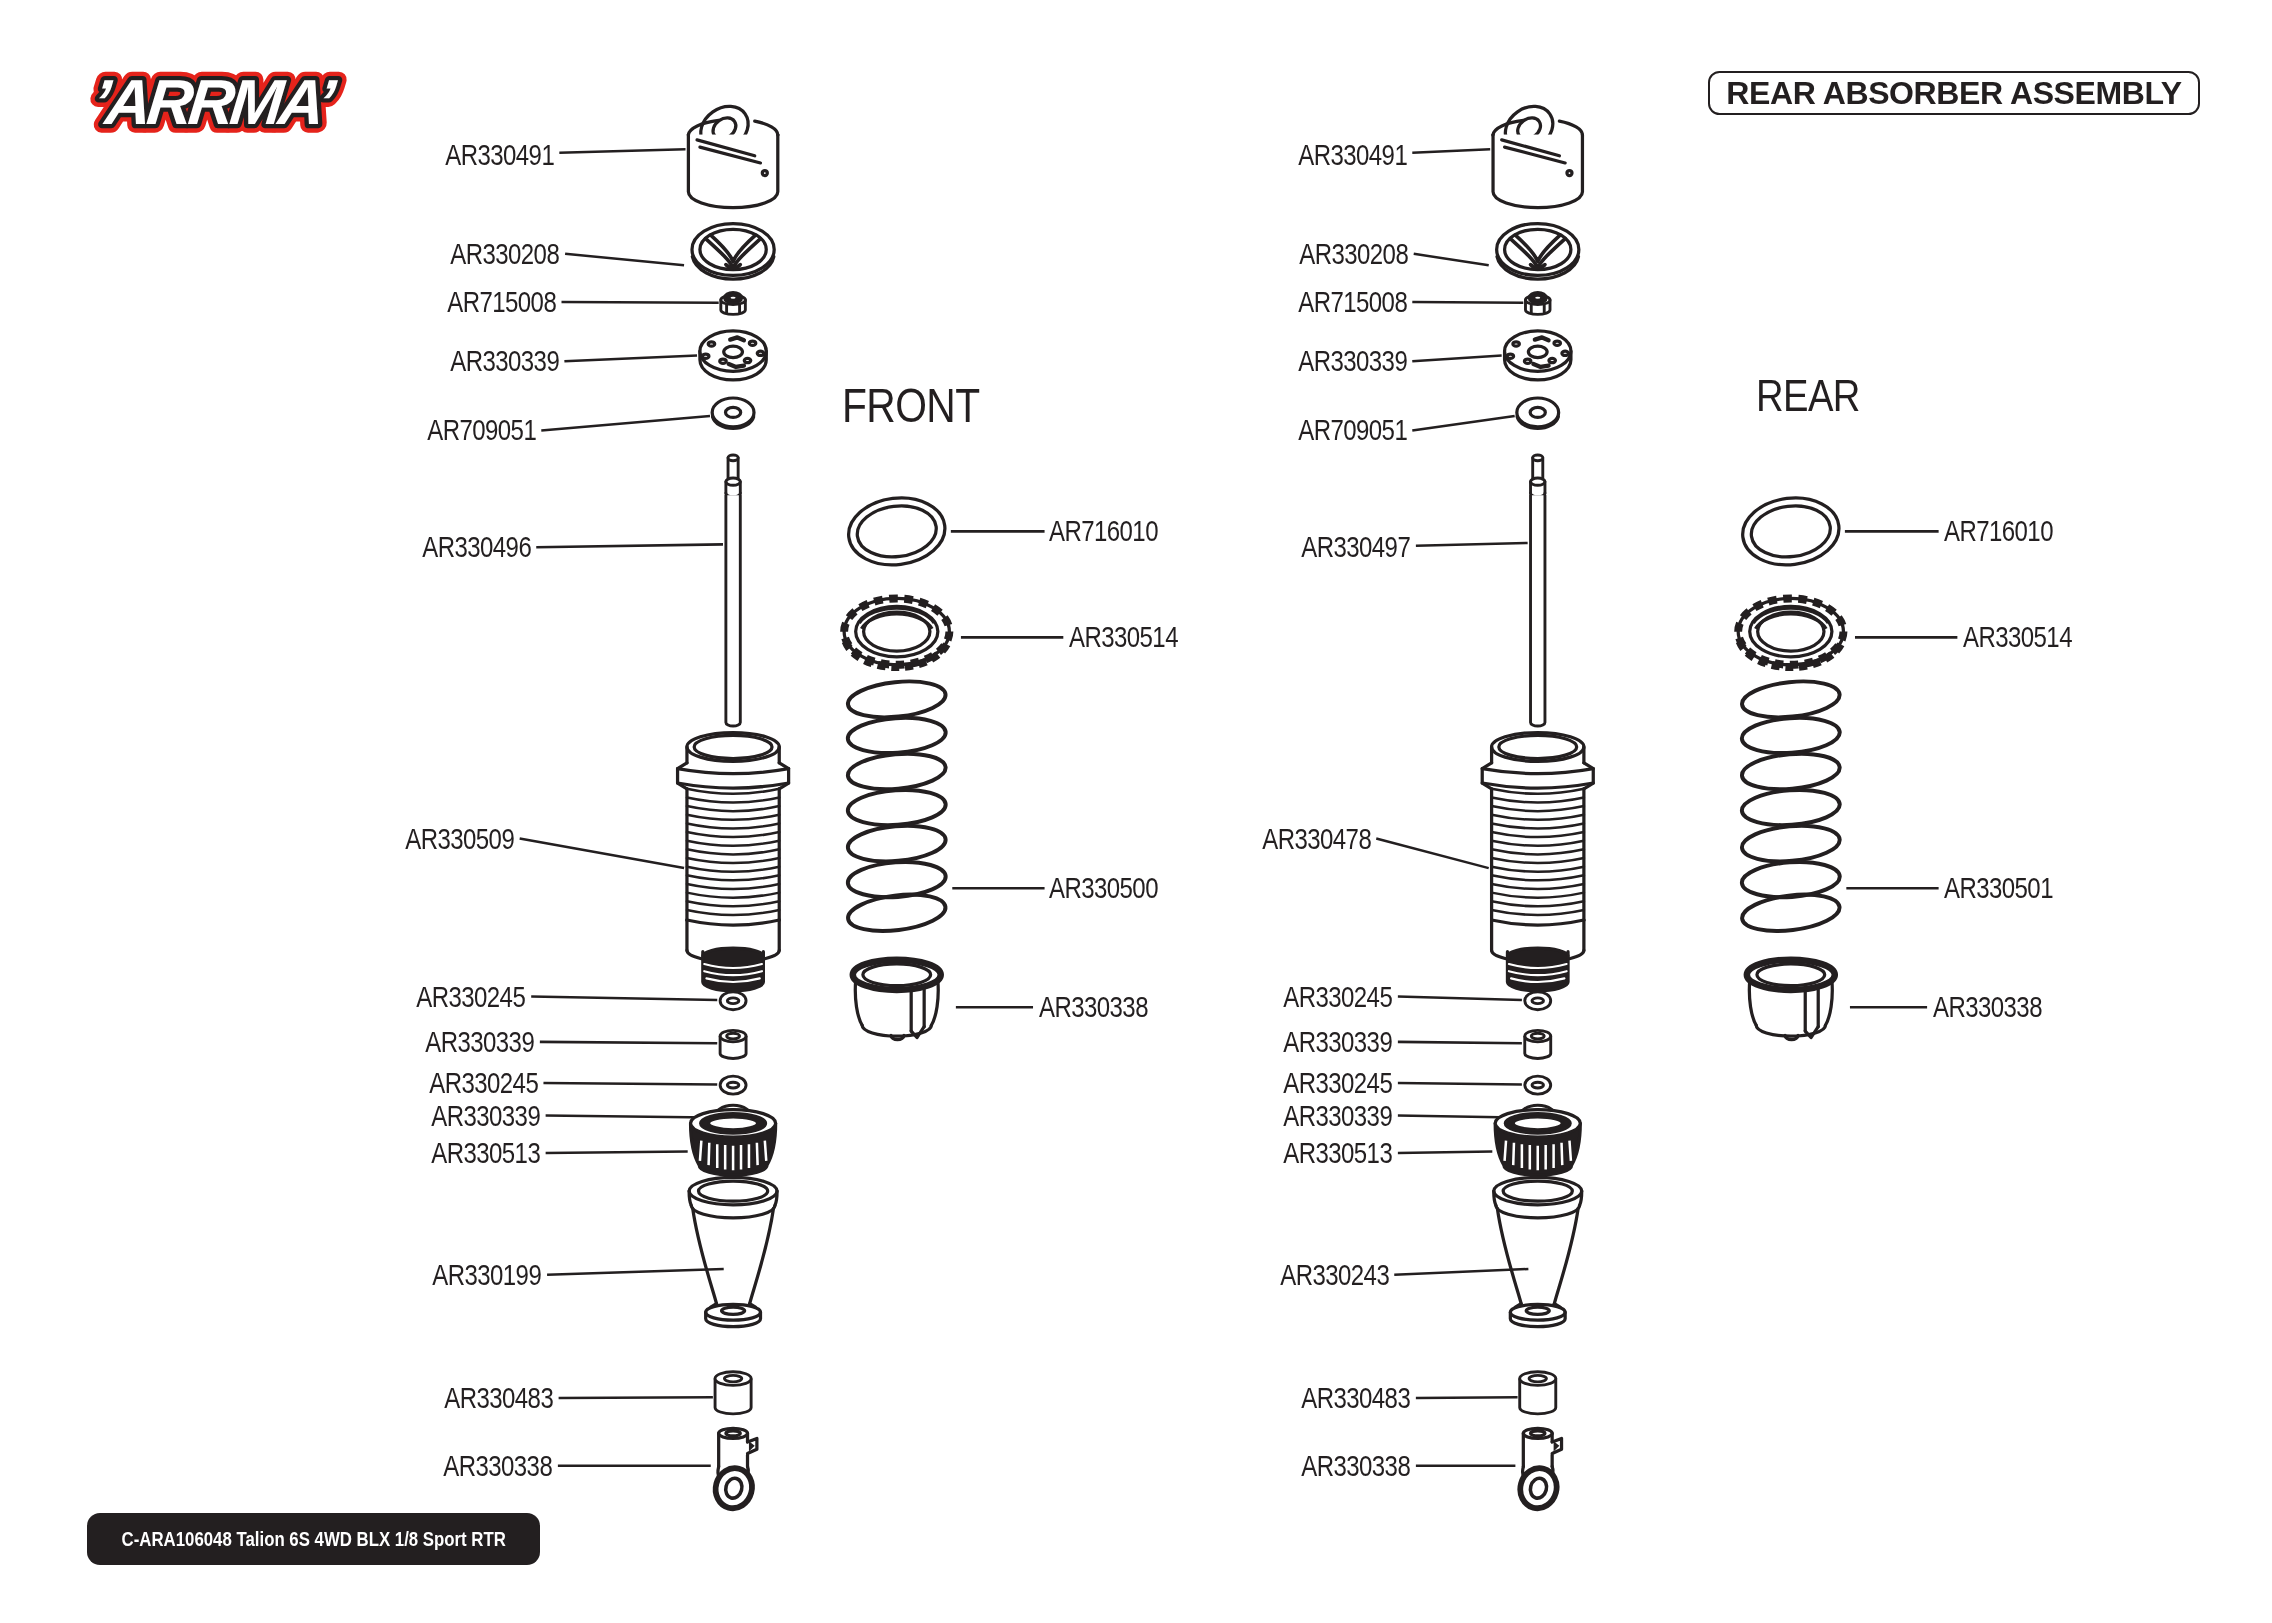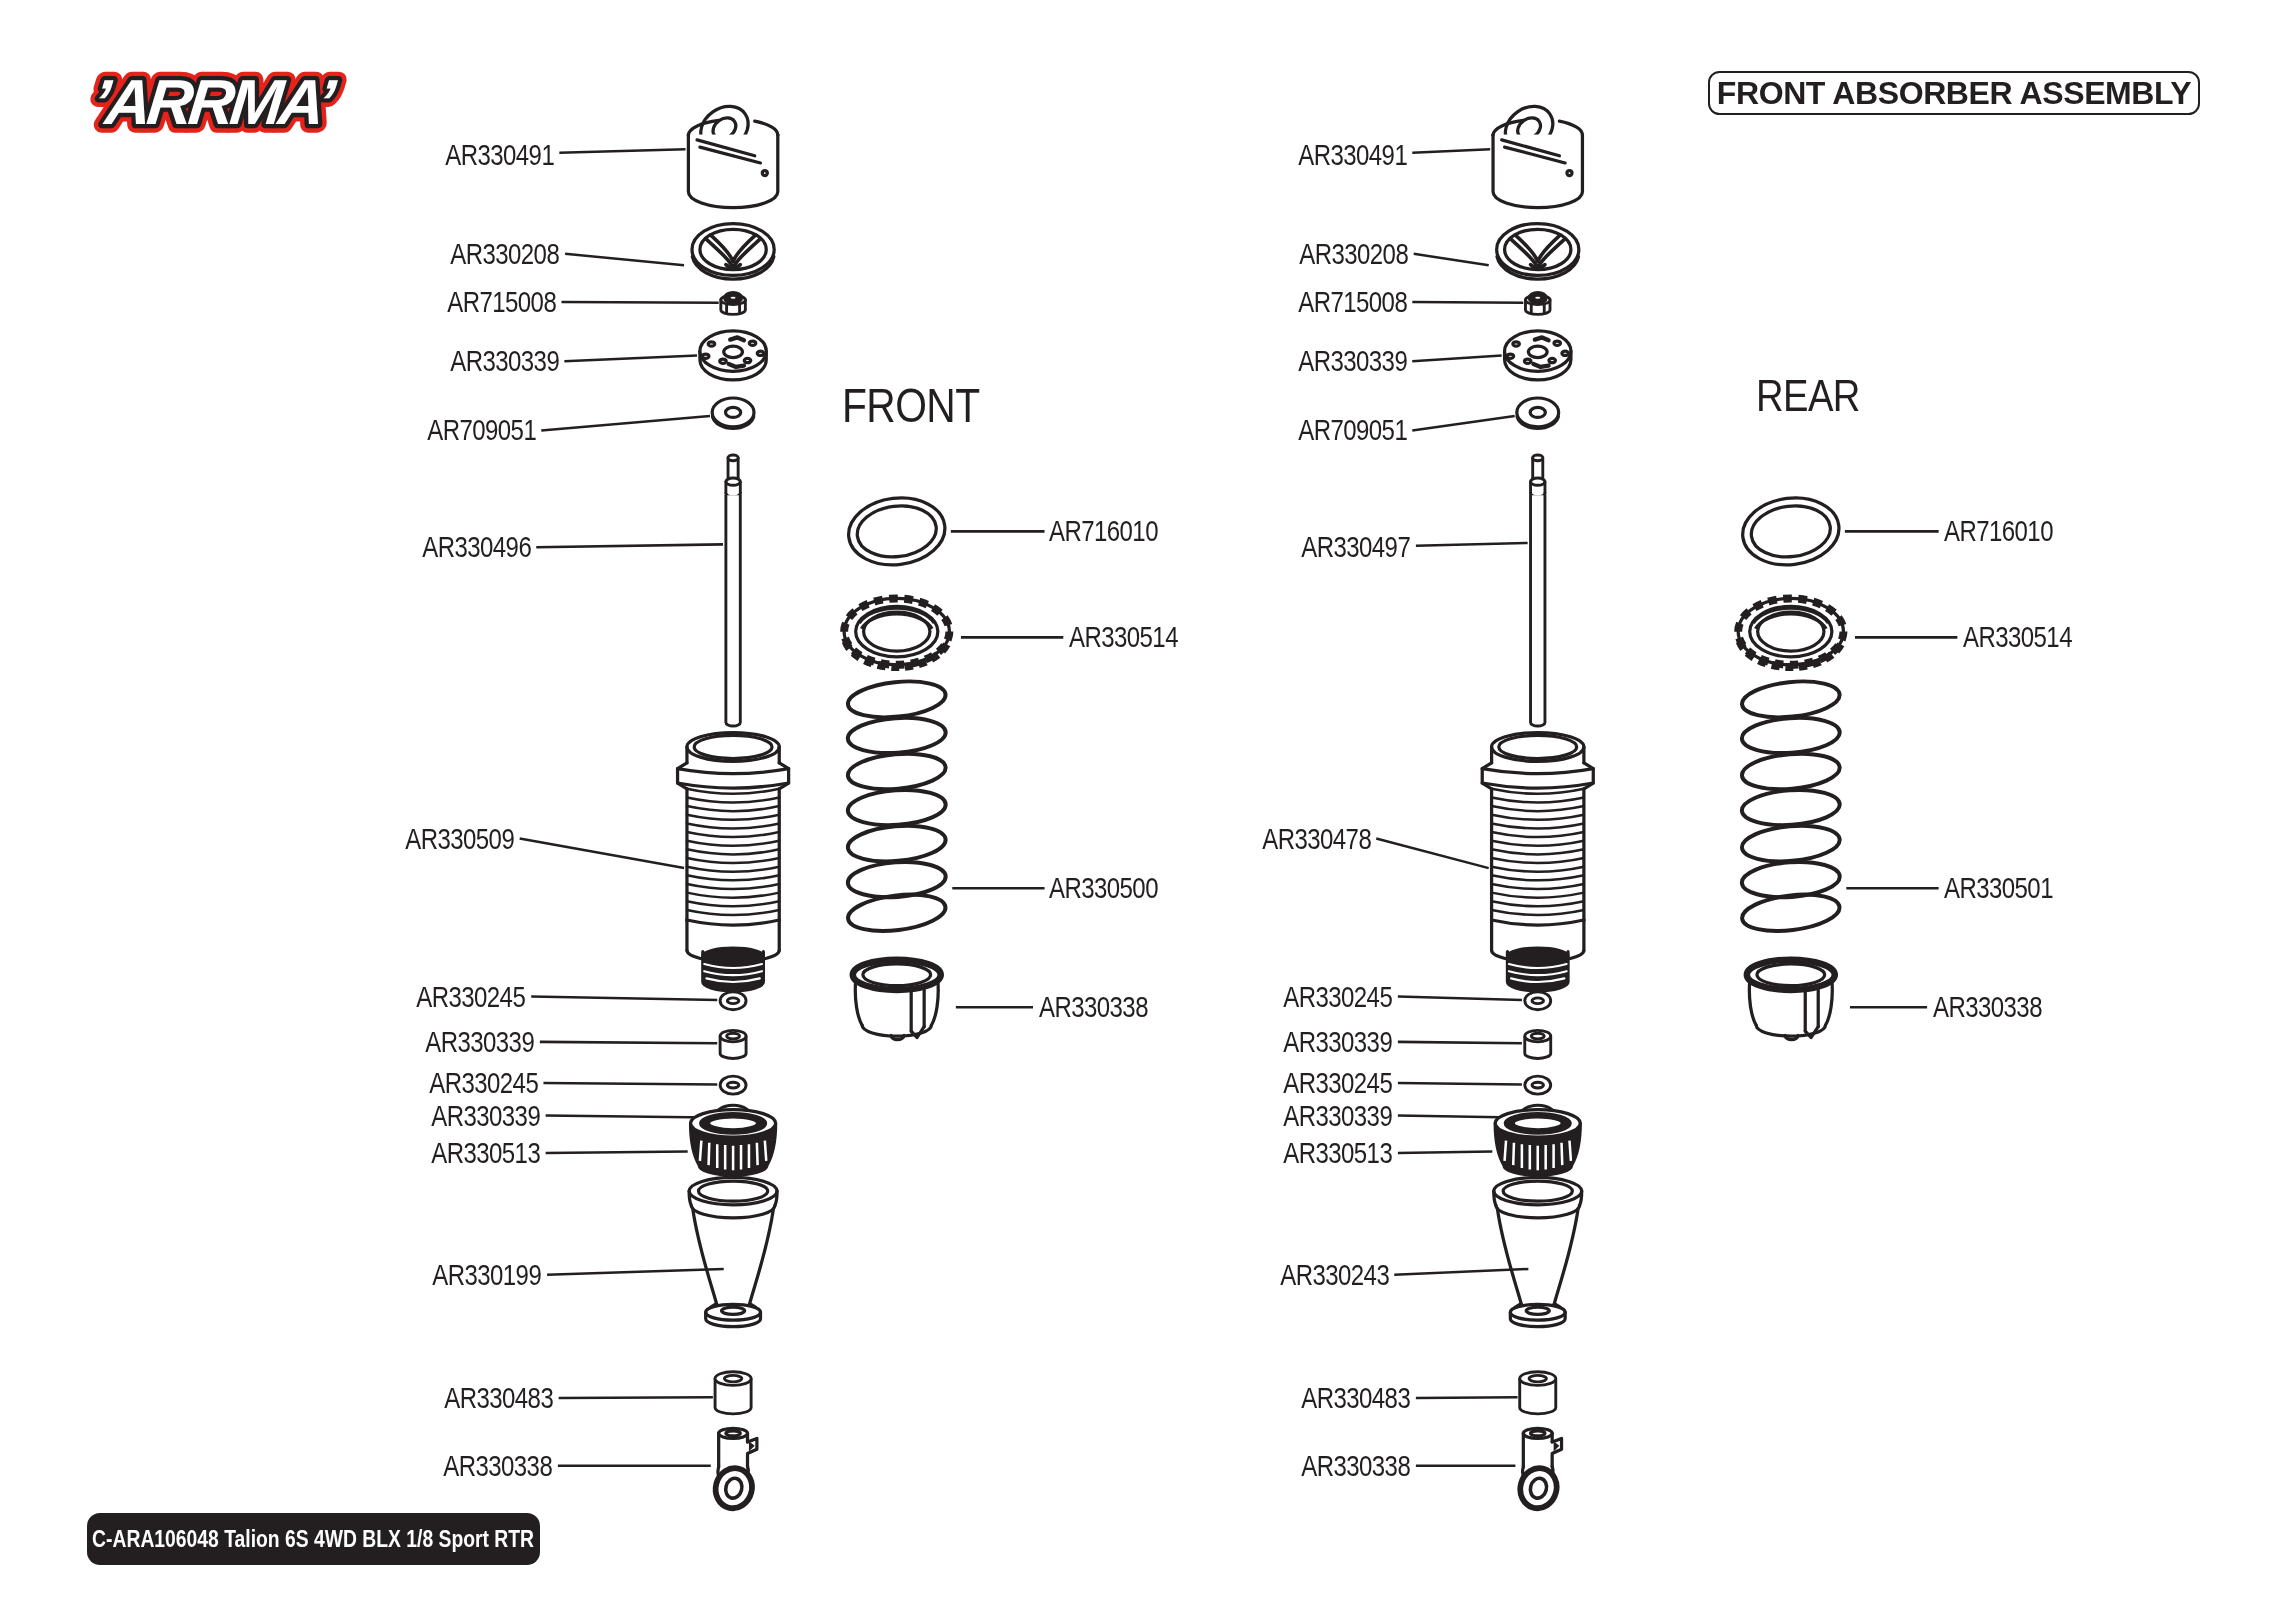--- a/index.html
+++ b/index.html
@@ -21,21 +21,21 @@
   .title-box{
     position:absolute;left:1708px;top:71px;width:488px;height:40px;
     border:2.9px solid #231f20;border-radius:11.5px;
     display:flex;align-items:center;justify-content:center;
     font-size:32px;font-weight:bold;letter-spacing:-0.4px;white-space:nowrap;
   }
   .badge{
     position:absolute;left:87px;top:1513px;width:453px;height:52px;
     background:#231f20;border-radius:13px;color:#ffffff;
     display:flex;align-items:center;justify-content:center;
-    font-size:23px;font-weight:bold;white-space:nowrap;
+    font-size:20px;font-weight:bold;white-space:nowrap;
   }
   .badge span{transform:scaleX(0.84);transform-origin:50% 50%;}
   .logo{position:absolute;left:81px;top:62px;width:361px;height:83px;}
 </style>
 </head>
 <body>
 
 <div class="canvas">
 
   <svg class="art" width="2273" height="1623" viewBox="0 0 3151 2251">
@@ -408,21 +408,21 @@
     <svg width="361" height="83" viewBox="0 0 500 115">
       <g transform="skewX(-6)" font-family="Liberation Sans, sans-serif" font-size="88" font-weight="bold" font-style="italic" letter-spacing="-6" text-anchor="start">
         <text x="22" y="86" fill="none" stroke="#e5231b" stroke-width="24" stroke-linejoin="round">’ARRMA’</text>
         <text x="22" y="86" fill="none" stroke="#231f20" stroke-width="12" stroke-linejoin="round">’ARRMA’</text>
         <text x="22" y="86" fill="#ffffff">’ARRMA’</text>
       </g>
     </svg>
   </div>
 
   <div class="title-box">
-    <span>FRONT ABSORBER ASSEMBLY</span>
+    <span>REAR ABSORBER ASSEMBLY</span>
   </div>
 
   <div class="heading" style="left:842px;top:382px;">FRONT</div>
   <div class="heading" style="left:1756px;top:372px;font-size:45px;">REAR</div>
 
   <div class="plabel ra" style="right:1719px;top:140px;">AR330491</div>
   <div class="plabel ra" style="right:1714px;top:239px;">AR330208</div>
   <div class="plabel ra" style="right:1717px;top:287px;">AR715008</div>
   <div class="plabel ra" style="right:1714px;top:346px;">AR330339</div>
   <div class="plabel ra" style="right:1737px;top:415px;">AR709051</div>

